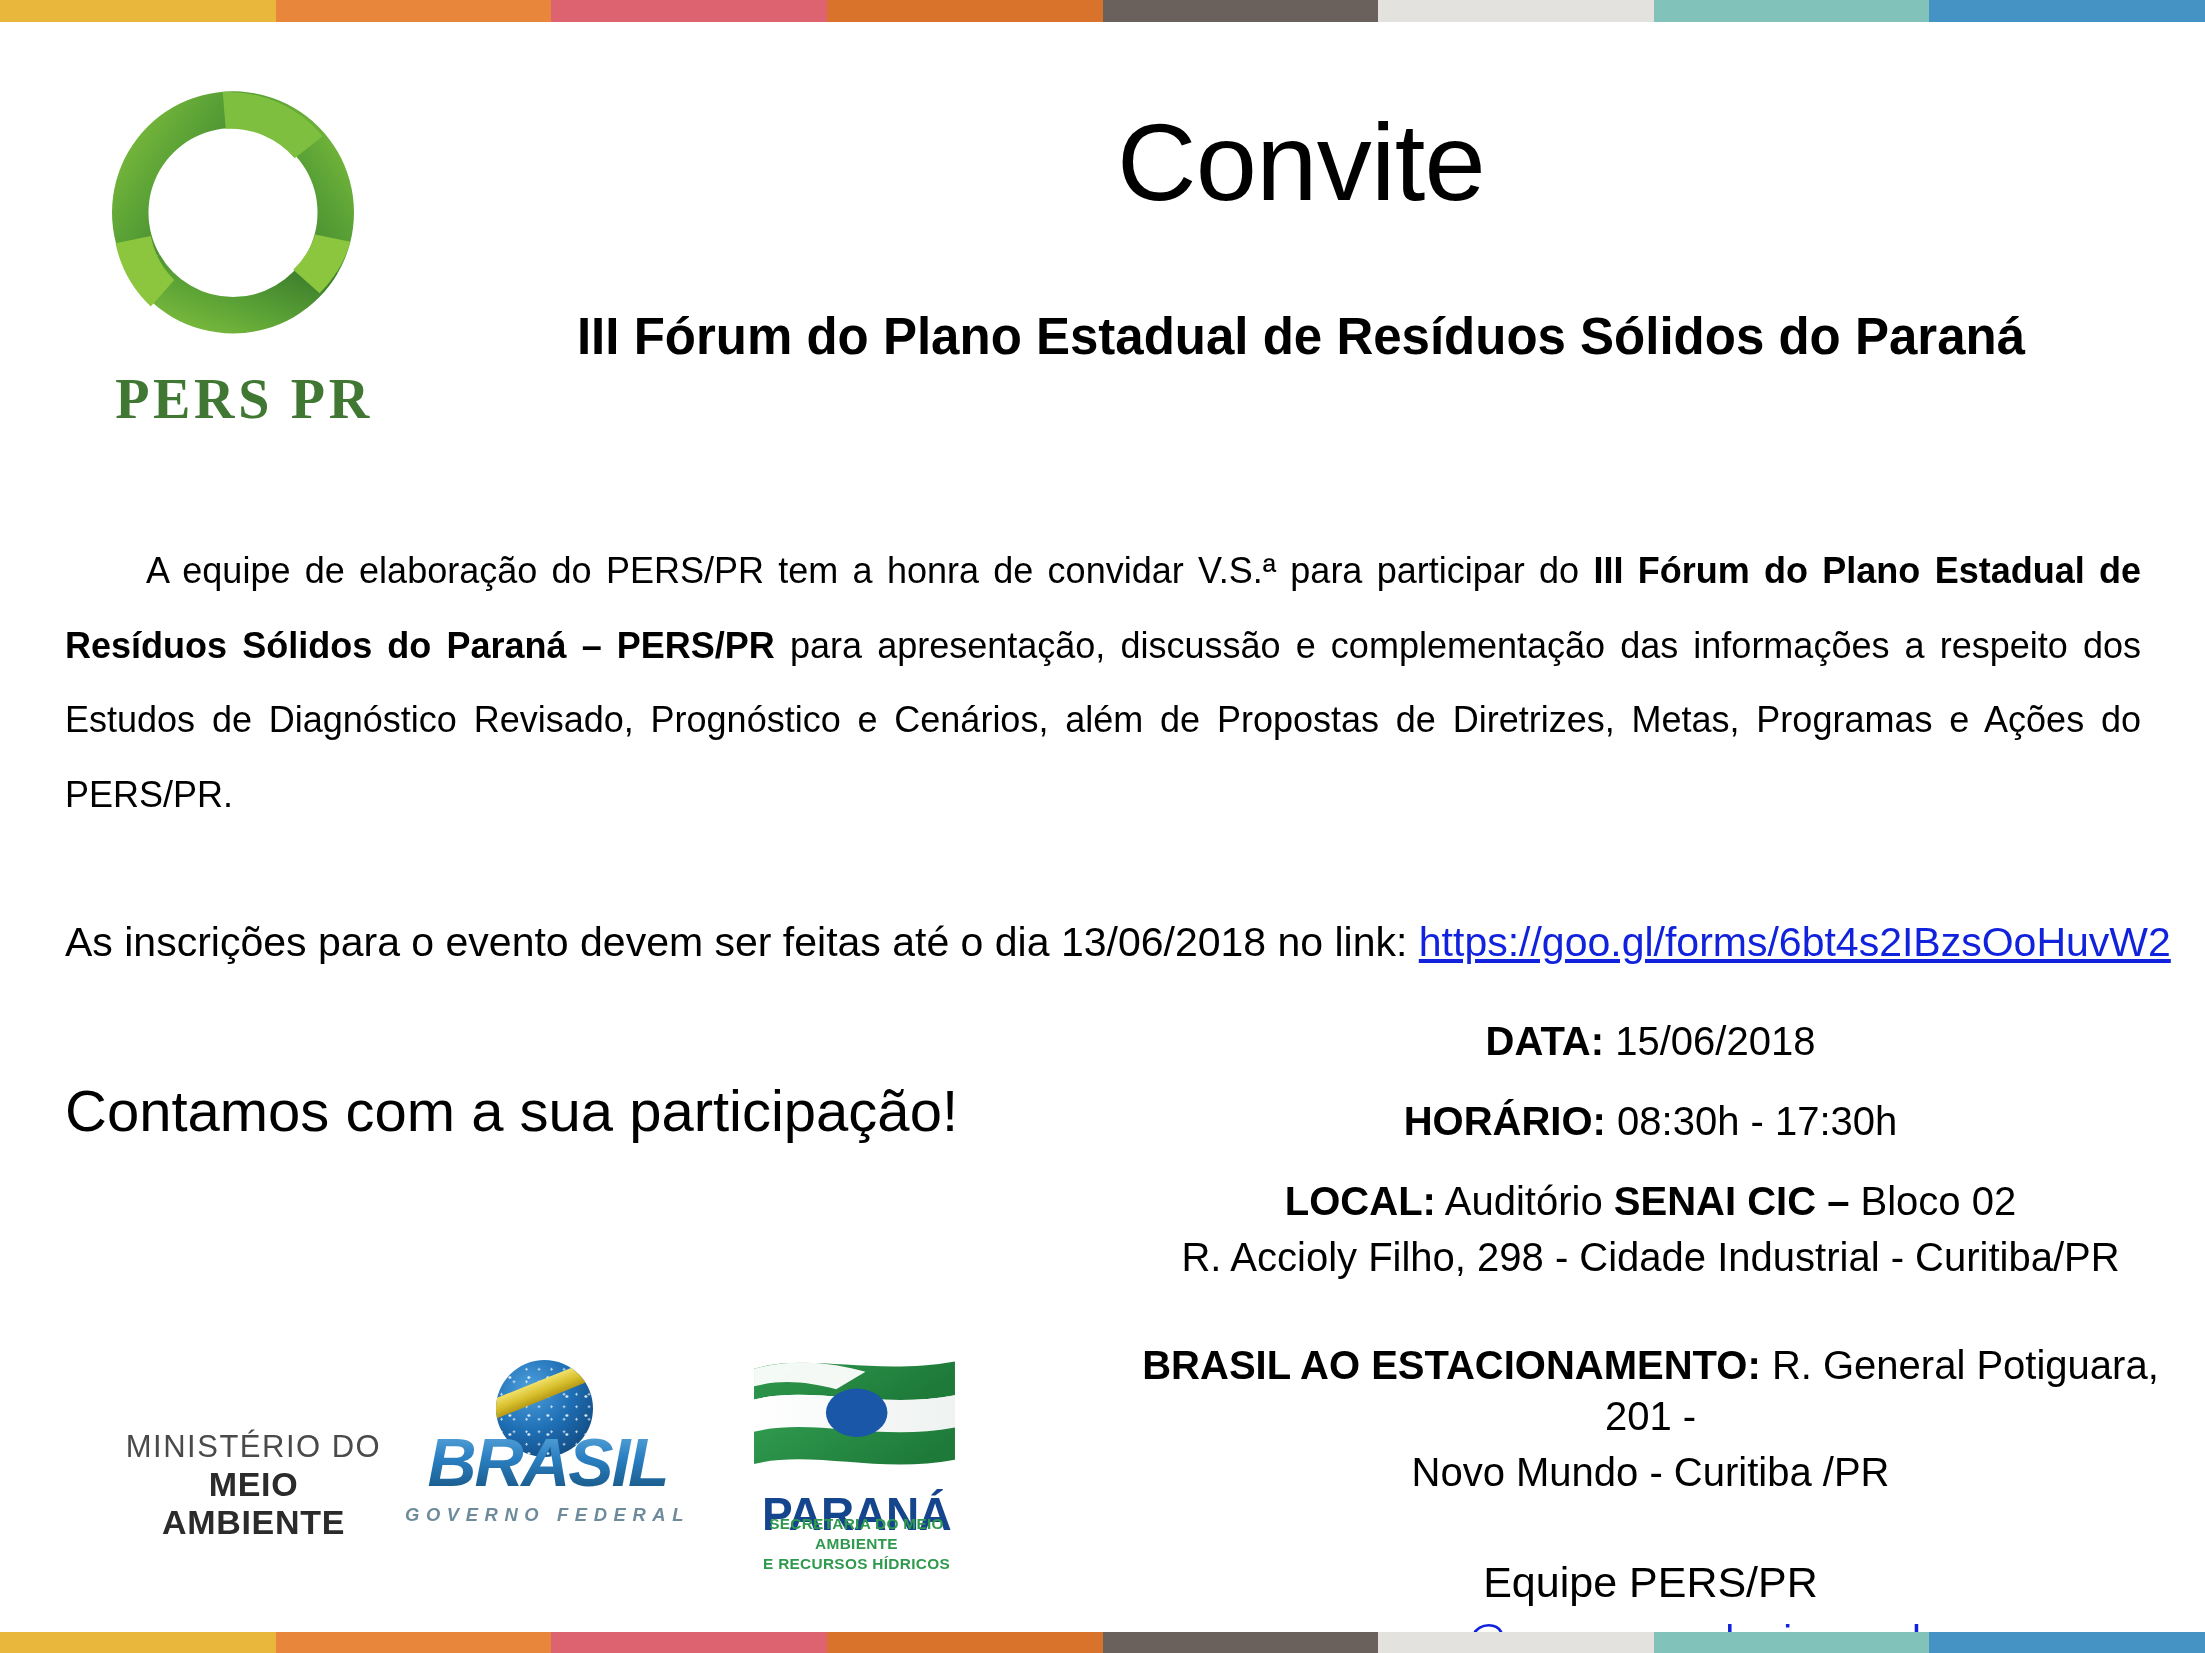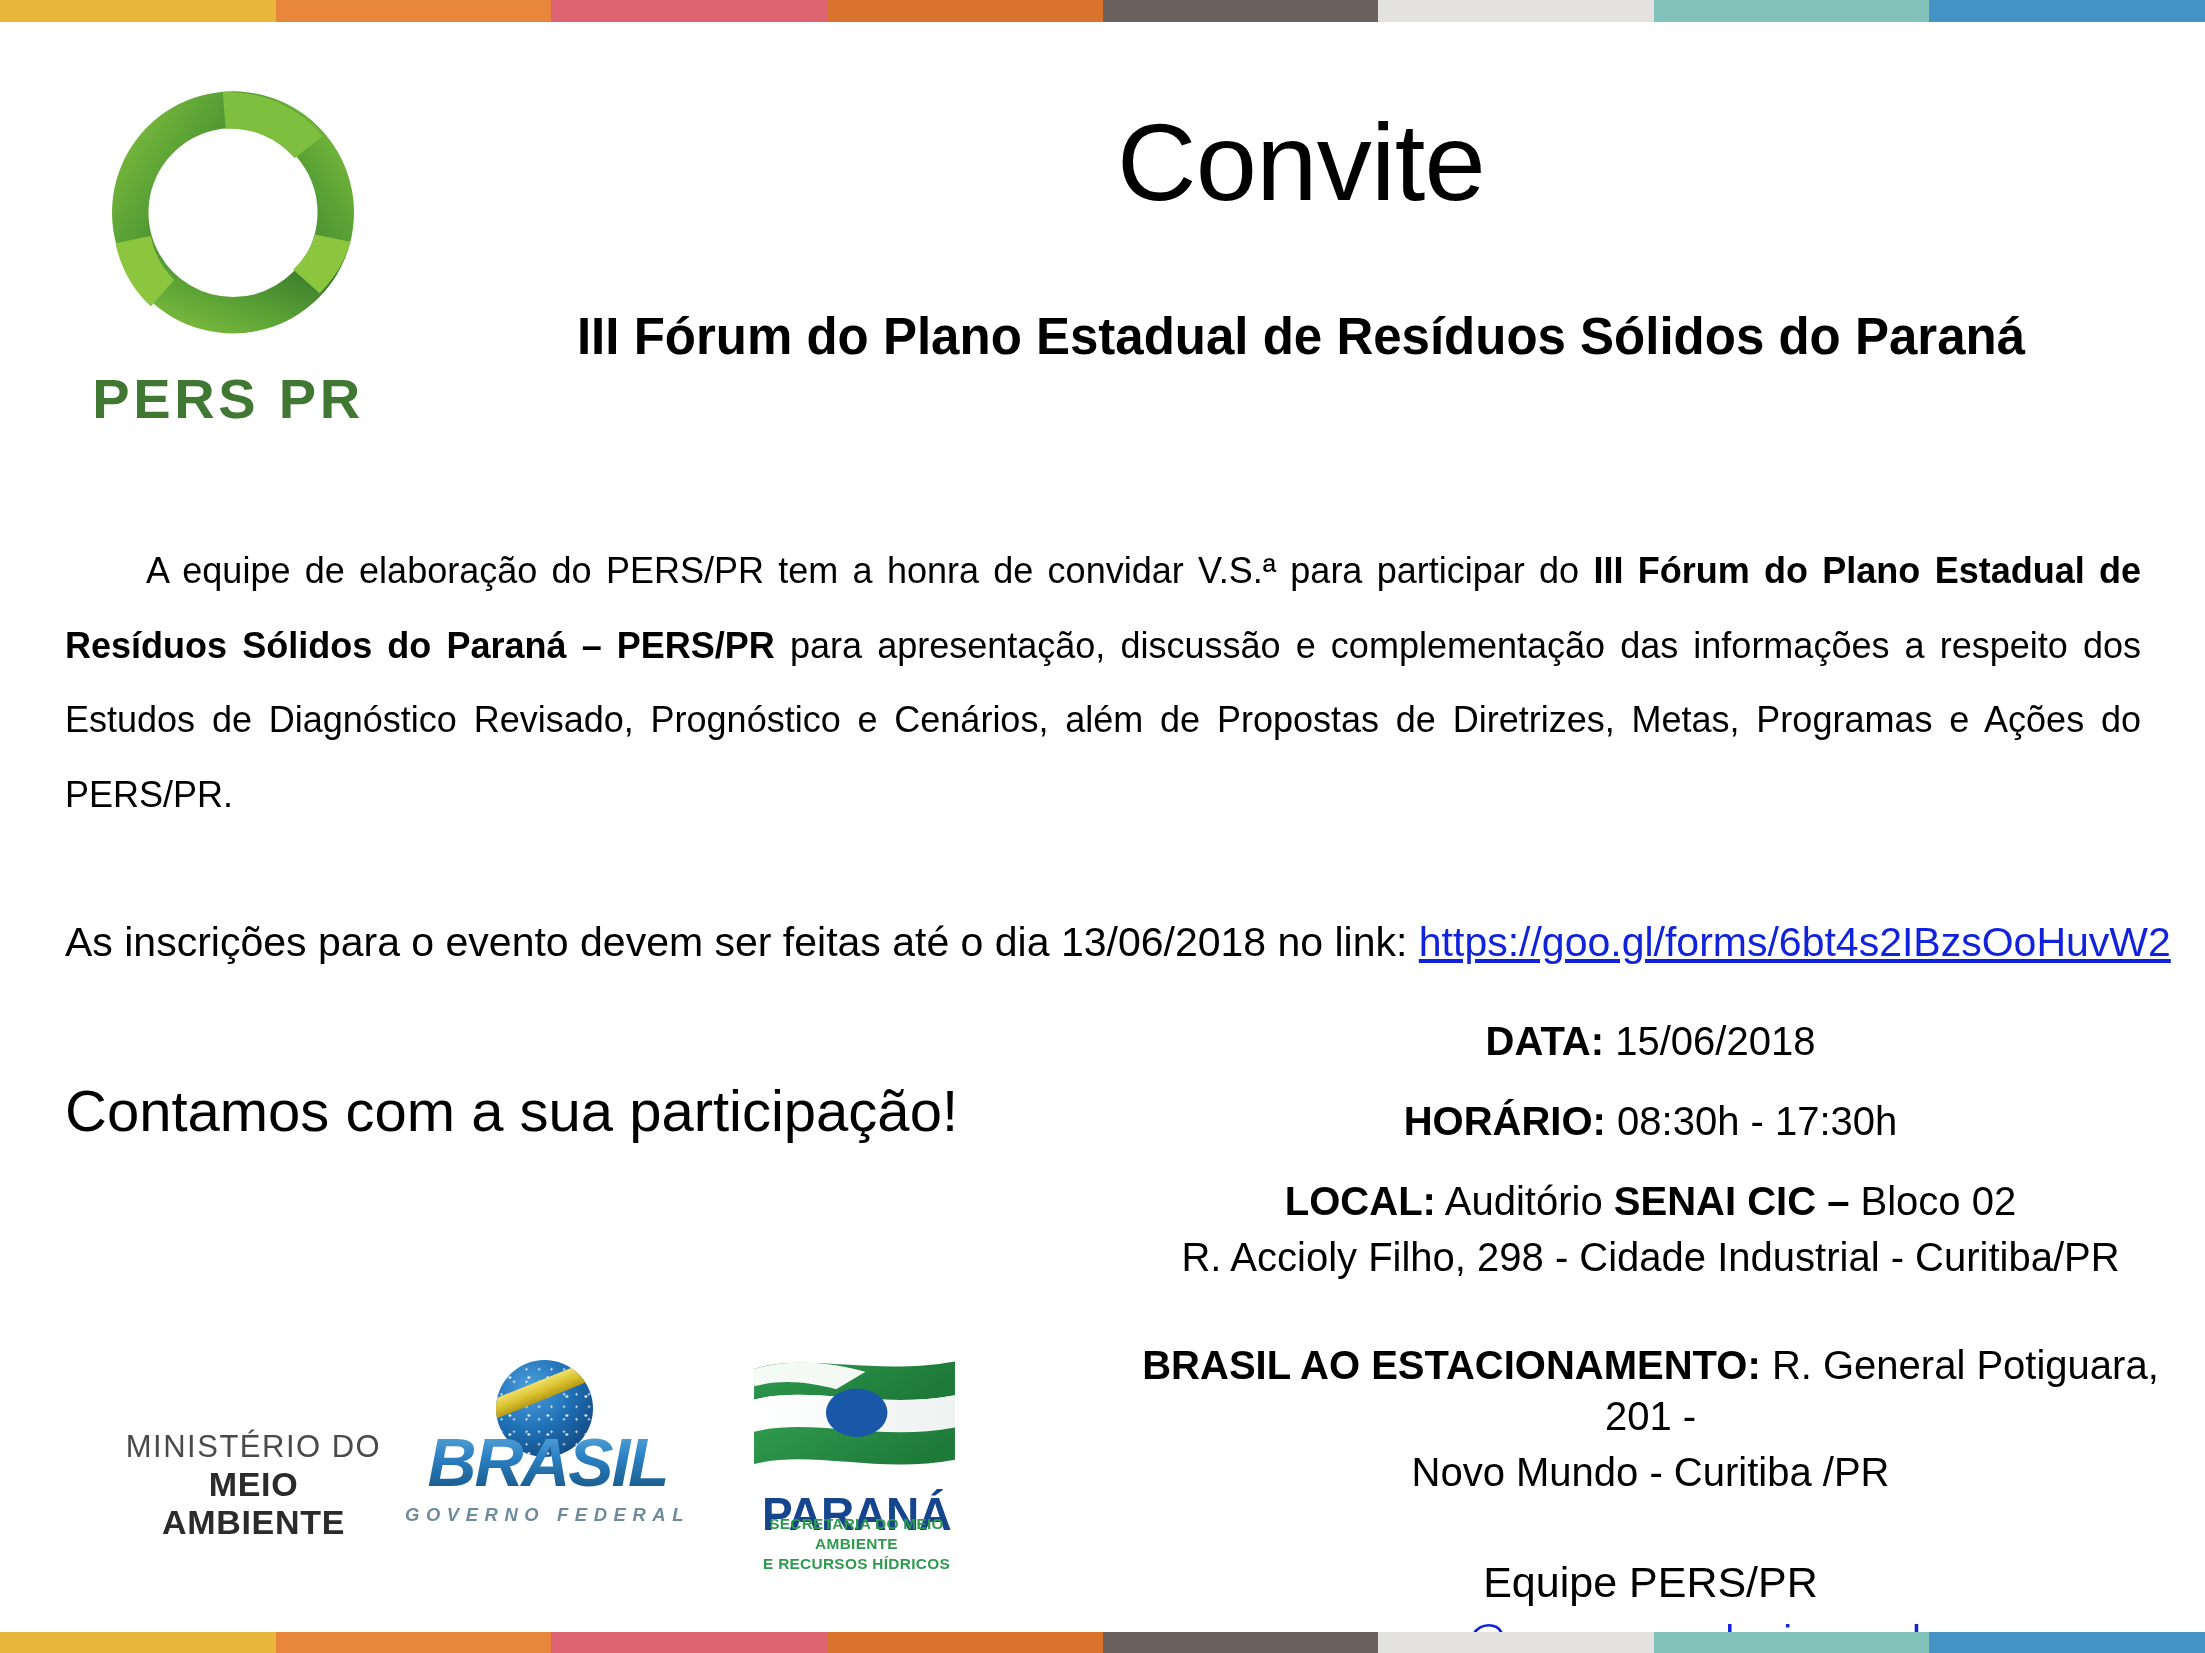--- a/index.html
+++ b/index.html
@@ -39,25 +39,25 @@
   }
   .pers-ring-wrap {
     position: absolute;
     left: 16px;
     top: 0;
     width: 294px;
     height: 301px;
   }
   .pers-logo-text {
     position: absolute;
-    left: 0;
+    left: 16px;
     top: 309px;
     width: 316px;
     text-align: center;
-    font-family: Liberation Sans, sans-serif;
+    font-family: Liberation Serif, serif;
     font-size: 56px;
     font-weight: 700;
     letter-spacing: 3.7px;
     color: #3f7733;
     line-height: 1;
   }
 
   
   .main-title {
     position: absolute;

